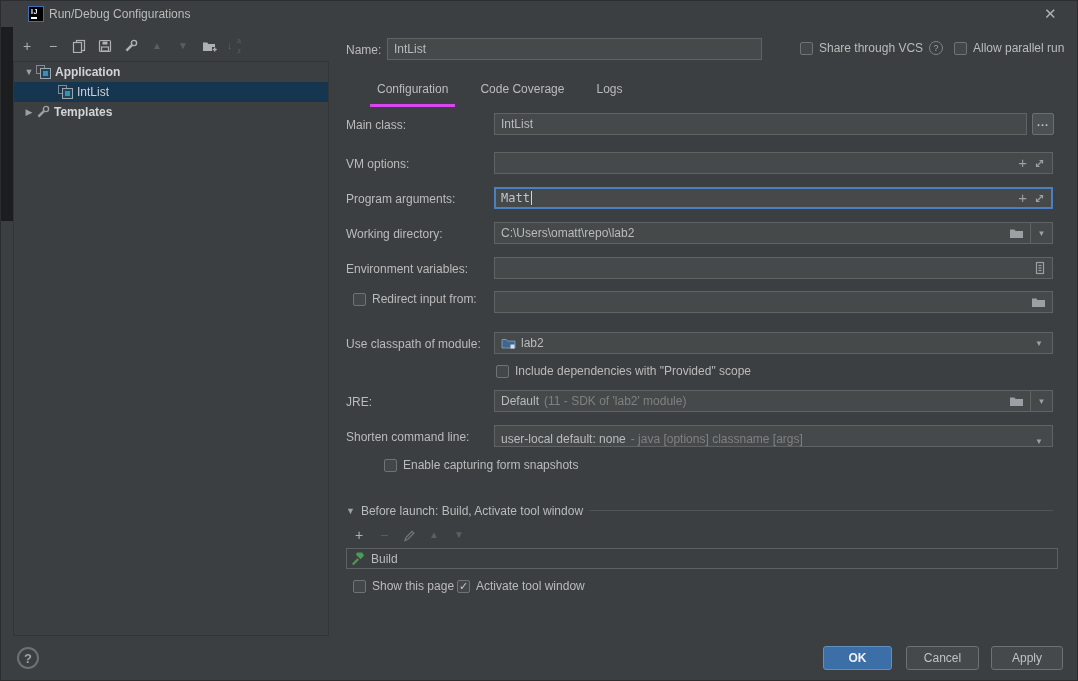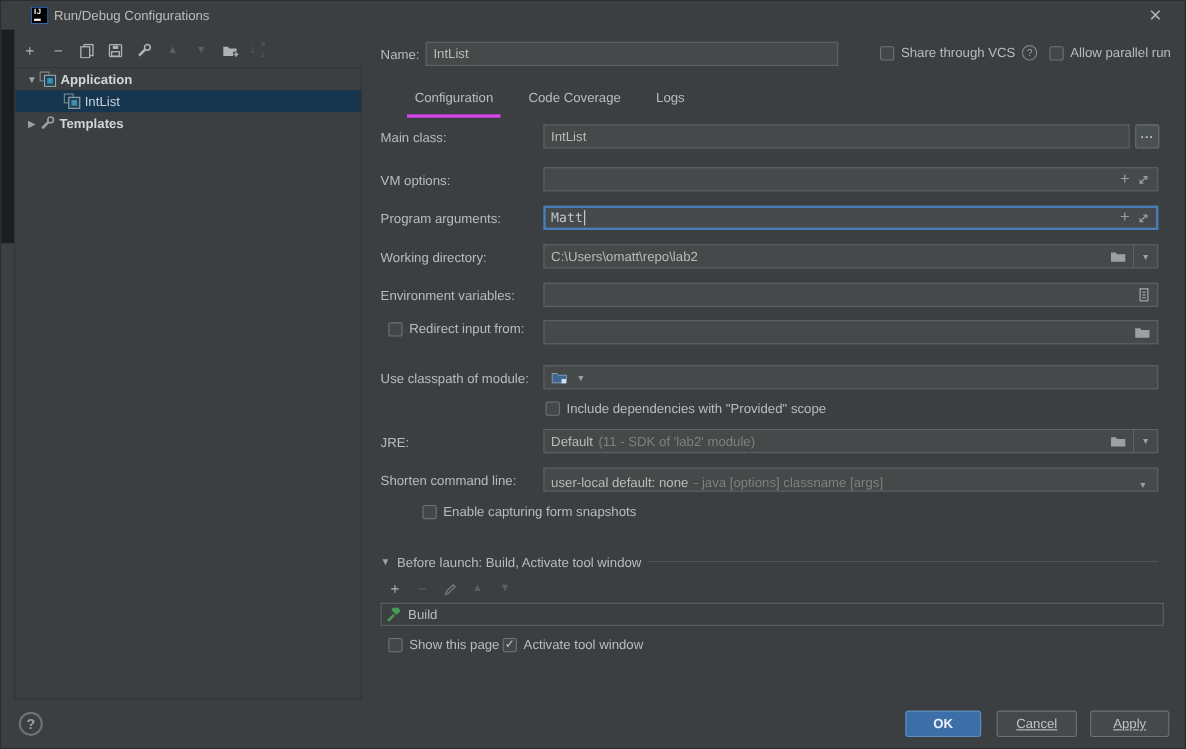--- a/index.html
+++ b/index.html
@@ -64,21 +64,21 @@
   
   .bl-head{display:flex;align-items:center;gap:6px;}
   .bl-arrow{font-size:9px;color:#9da0a2;}
   .bl-line{left:588px;top:509px;width:464px;height:1px;background:#515456;}
   .bl-toolbar{left:350px;top:526px;display:flex;gap:9px;align-items:center;}
   .build-row{left:345px;top:547px;width:712px;height:21px;border:1px solid #5e6163;
     display:flex;align-items:center;gap:5px;padding:0 4px;}
   
   .btn{height:24px;border-radius:3px;display:flex;align-items:center;justify-content:center;}
   .btn.primary{background:#3c6ea8;border:1px solid #5f90c0;color:#eef2f6;font-weight:bold;}
-  .btn.normal{background:#45494b;border:1px solid #6e7274;color:#c0c2c4;text-decoration:underline;}
+  .btn.normal{background:#45494b;border:1px solid #6e7274;color:#c0c2c4;}
   .help-circle{width:22px;height:22px;border:2px solid #6e7173;border-radius:50%;color:#a0a3a5;
     font-size:13px;font-weight:bold;display:flex;align-items:center;justify-content:center;}
   svg{display:block;}
 </style>
 </head>
 <body>
 
 <div id="window">
 
   <div class="abs titlebar">
@@ -265,20 +265,21 @@
   </div>
 
   <div class="abs lbl" style="left:345px;top:336px;">Use classpath of module:</div>
   <div class="abs tfield" style="left:493px;top:331px;width:559px;">
     <span style="margin-right:5px;">
       <svg width="15" height="13" viewBox="0 0 15 13">
         <path d="M1 2.5 h4.4 l1.2 1.6 h7.4 v6.9 h-13 z" fill="#41658c" stroke="#87a7c5" stroke-width="0.8"></path>
         <rect x="9.5" y="7.5" width="4" height="4" fill="#cfe0f0"></rect>
       </svg>
     </span>
+    <span class="val">lab2</span>
     <span class="plain-arrow">▼</span>
   </div>
 
   <div class="abs cbrow" style="left:495px;top:363px;">
     <span class="cb"></span>
     <span class="lbl">Include dependencies with "Provided" scope</span>
   </div>
 
   <div class="abs lbl" style="left:345px;top:394px;">JRE:</div>
   <div class="abs tfield" style="left:493px;top:389px;width:559px;">

